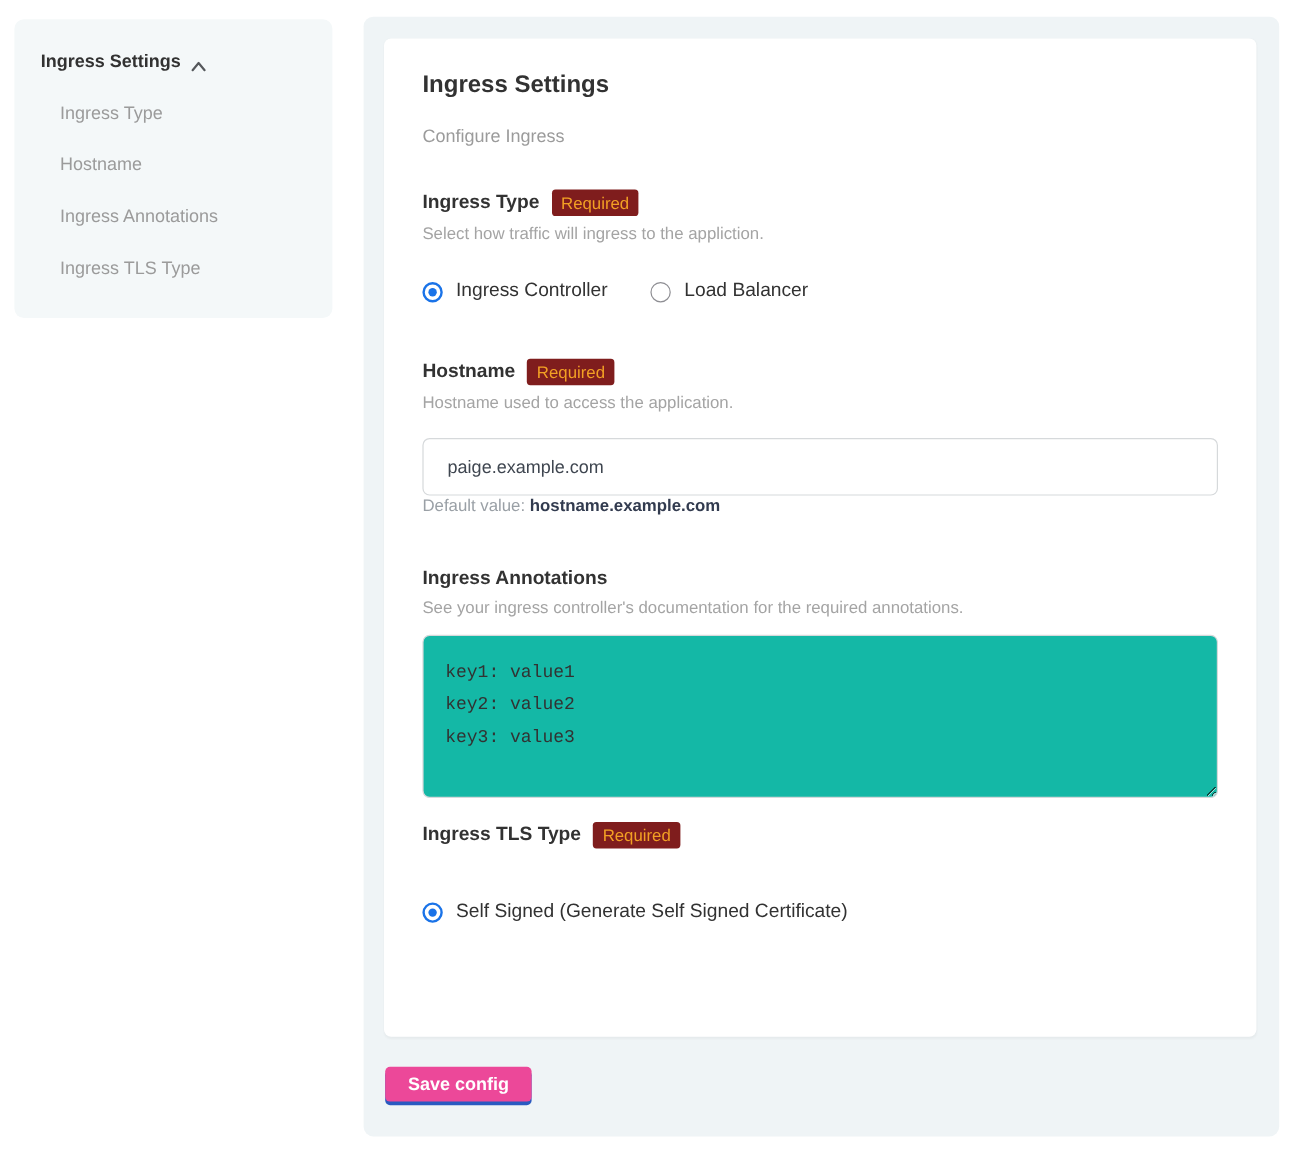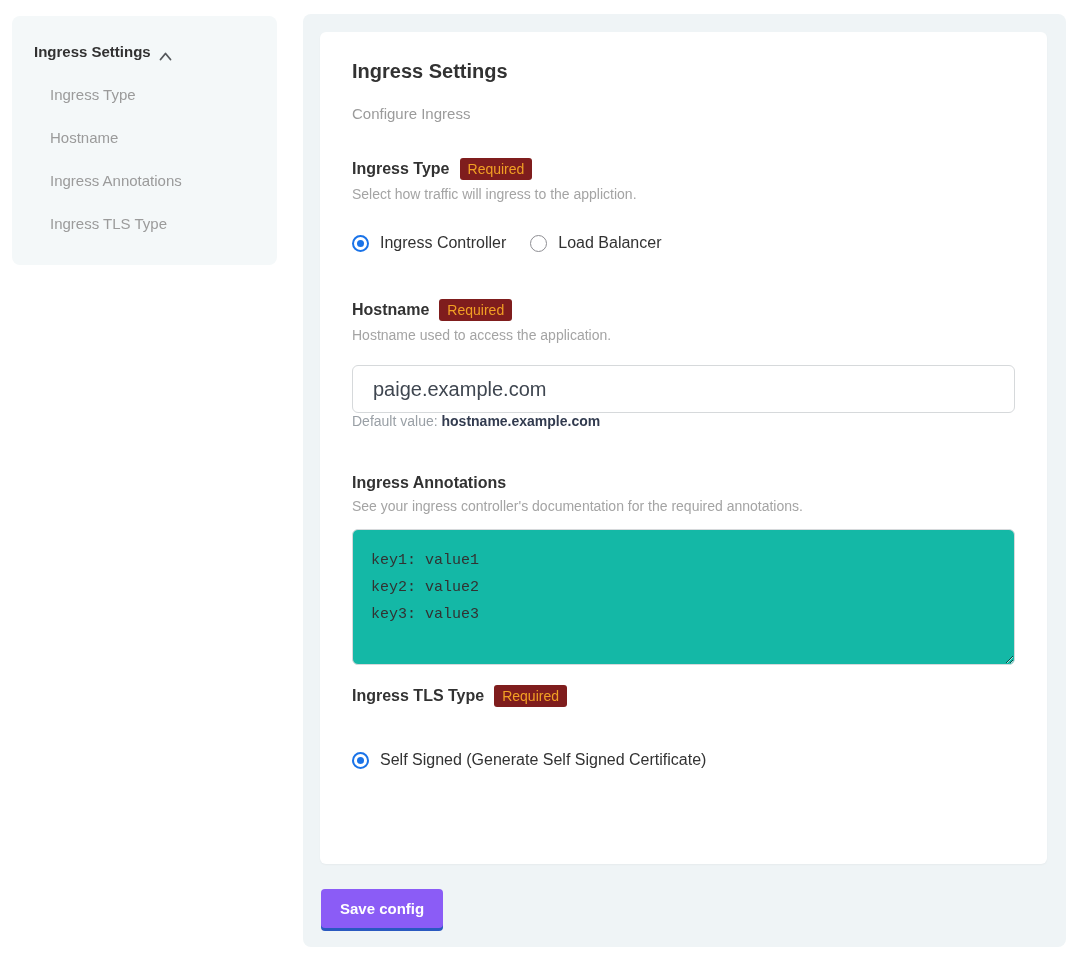--- a/index.html
+++ b/index.html
@@ -77,21 +77,21 @@
     border-radius: 3px;
   }
   .section-help {
     margin-top: 6px;
     font-size: 14px; color: #a4a4a4;
   }
 
   .sec-ingress-type { margin-top: 36px; }
   .radio-row-horizontal {
     margin-top: 32px;
-    display: flex; gap: 24px;
+    display: flex; gap: 36px;
   }
   .radio-option {
     display: flex; align-items: center; gap: 11px;
     cursor: pointer;
   }
   .radio-circle {
     width: 17px; height: 17px;
     border-radius: 50%;
     border: 1.5px solid #8e8e93;
     background: #ffffff;
@@ -113,21 +113,21 @@
   .radio-label { font-size: 16px; color: #323232; }
 
   .sec-hostname { margin-top: 47px; }
   .text-input {
     margin-top: 22px;
     display: block;
     width: 663px; height: 48px;
     border: 1px solid #d6d9db;
     border-radius: 6px;
     padding: 0 20px;
-    font-size: 20px;
+    font-size: 15px;
     color: #3f4650;
     font-family: "Liberation Sans", sans-serif;
     background: #ffffff;
     outline: none;
   }
   .default-value-line {
     margin-top: 0;
     font-size: 14px; color: #9aa0a6;
   }
   .default-value {
@@ -152,23 +152,23 @@
   }
 
   .sec-tls { margin-top: 20px; }
   .radio-stack { margin-top: 44px; }
   .radio-stack .radio-option + .radio-option { margin-top: 23px; }
 
   
   .save-button {
     position: absolute;
     left: 18px; top: 875px;
-    height: 39px;
+    height: 29px;
     padding: 0 19px;
-    background: #8b5cf6;
+    background: #ec4899;
     border: none;
     border-radius: 4px;
     box-shadow: 0 3px 0 #2a59c0;
     color: #ffffff;
     font-size: 15px;
     font-weight: bold;
     font-family: "Liberation Sans", sans-serif;
     cursor: pointer;
   }
 </style>

